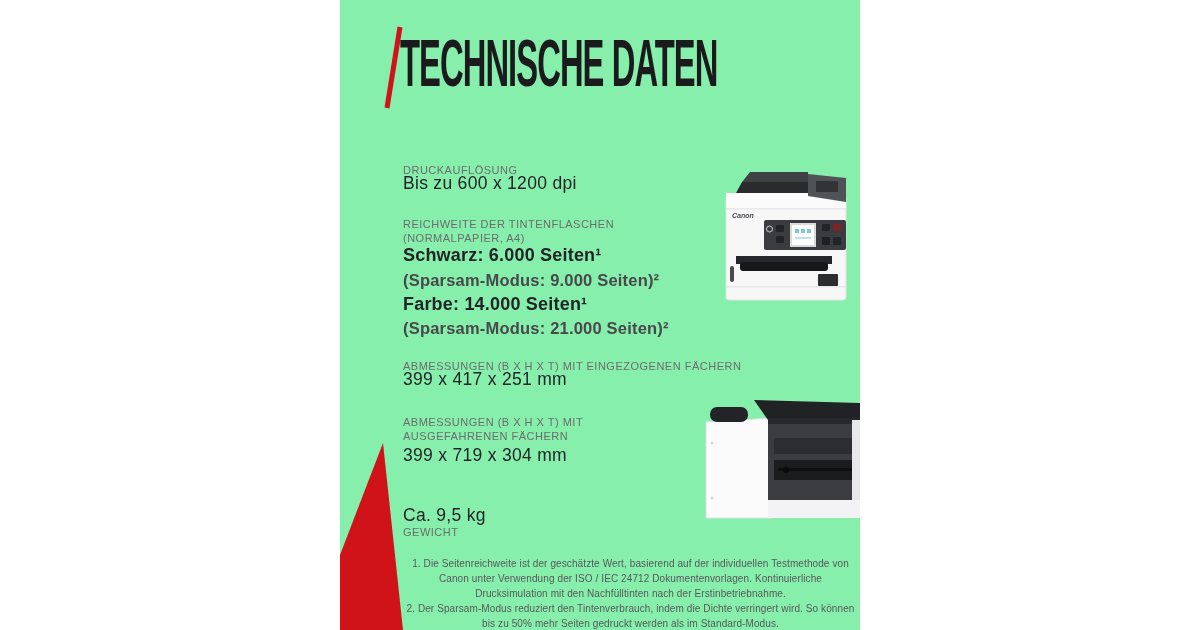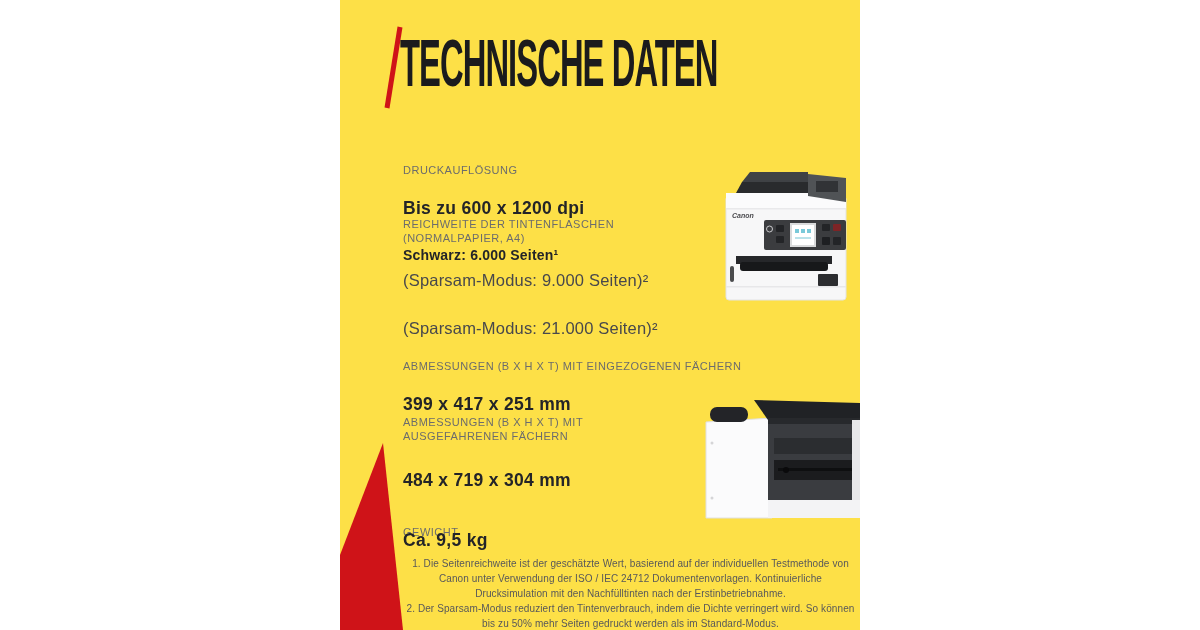--- a/index.html
+++ b/index.html
@@ -2,46 +2,46 @@
 <html><head>
 <meta charset="utf-8">
 <style>
   html,body{margin:0;padding:0;}
   body{
     width:1200px;height:630px;background:#ffffff;
     font-family:"Liberation Sans", sans-serif;
     -webkit-font-smoothing:antialiased;
   }
   .canvas{position:relative;width:1200px;height:630px;background:#fff;overflow:hidden;}
-  .card{position:absolute;left:340px;top:0;width:520px;height:630px;overflow:hidden;background:#fde047;}
+  .card{position:absolute;left:340px;top:0;width:520px;height:630px;overflow:hidden;background:#86efac;}
 
   .title{
     position:absolute;left:60px;top:30px;
     font-size:52px;font-weight:700;line-height:1;
     letter-spacing:-1.5px;color:#1b1b1d;white-space:nowrap;
     transform:scale(0.63,1.27);transform-origin:left top;
   }
   .slash-svg{position:absolute;left:38px;top:22px;}
   .wedge-svg{position:absolute;left:0;bottom:0;}
 
   .abs{position:absolute;left:63px;}
   .spec-label{
     font-size:11px;line-height:14px;color:#6c6c6c;
     letter-spacing:0.5px;font-weight:400;margin-top:13px;
   }
   .spec-value{
-    font-size:17.5px;font-weight:700;color:#232428;letter-spacing:0.3px;
-    line-height:22px;white-space:nowrap;margin-top:25px;
+    font-size:17.5px;font-weight:400;color:#232428;letter-spacing:0.3px;
+    line-height:22px;white-space:nowrap;
   }
   .spec-line-bold{
-    font-size:14px;font-weight:700;color:#232428;letter-spacing:0.2px;
+    font-size:18px;font-weight:700;color:#232428;letter-spacing:0.2px;
     line-height:22px;white-space:nowrap;
   }
   .spec-line{
-    font-size:16.5px;font-weight:400;color:#48484c;letter-spacing:0.2px;
+    font-size:16.5px;font-weight:700;color:#48484c;letter-spacing:0.2px;
     line-height:22px;white-space:nowrap;
   }
   .footnotes{
     width:455px;font-size:10px;line-height:15px;color:#58585a;letter-spacing:0.1px;text-align:center;
   }
   .footnotes p{margin:0;}
   .narrow{max-width:235px;}
   svg{display:block;}
 </style>
 </head>
@@ -56,27 +56,28 @@
 
     <div class="title">TECHNISCHE DATEN</div>
 
     <div class="abs spec-label" style="top:150px">DRUCKAUFLÖSUNG</div>
     <div class="abs spec-value" style="top:172px">Bis zu 600 x 1200 dpi</div>
 
     <div class="abs spec-label" style="top:204px">REICHWEITE DER TINTENFLASCHEN</div>
     <div class="abs spec-label" style="top:218px">(NORMALPAPIER, A4)</div>
     <div class="abs spec-line-bold" style="top:244px">Schwarz: 6.000 Seiten¹</div>
     <div class="abs spec-line" style="top:269px">(Sparsam-Modus: 9.000 Seiten)²</div>
+    <div class="abs spec-line-bold" style="top:293px">Farbe: 14.000 Seiten¹</div>
     <div class="abs spec-line" style="top:317px">(Sparsam-Modus: 21.000 Seiten)²</div>
 
     <div class="abs spec-label" style="top:346px">ABMESSUNGEN (B X H X T) MIT EINGEZOGENEN FÄCHERN</div>
     <div class="abs spec-value" style="top:368px">399 x 417 x 251 mm</div>
 
     <div class="abs spec-label narrow" style="top:402px">ABMESSUNGEN (B X H X T) MIT AUSGEFAHRENEN FÄCHERN</div>
-    <div class="abs spec-value" style="top:444px">484 x 719 x 304 mm</div>
+    <div class="abs spec-value" style="top:444px">399 x 719 x 304 mm</div>
 
     <div class="abs spec-label" style="top:512px">GEWICHT</div>
     <div class="abs spec-value" style="top:504px">Ca. 9,5 kg</div>
 
     <div class="abs footnotes" style="top:556px">
       <p>1. Die Seitenreichweite ist der geschätzte Wert, basierend auf der individuellen Testmethode von Canon unter Verwendung der ISO / IEC 24712 Dokumentenvorlagen. Kontinuierliche Drucksimulation mit den Nachfülltinten nach der Erstinbetriebnahme.</p>
       <p>2. Der Sparsam-Modus reduziert den Tintenverbrauch, indem die Dichte verringert wird. So können bis zu 50% mehr Seiten gedruckt werden als im Standard-Modus.</p>
     </div>
 
     <svg width="132" height="138" viewBox="0 0 132 138" style="position:absolute;left:380px;top:166px">

